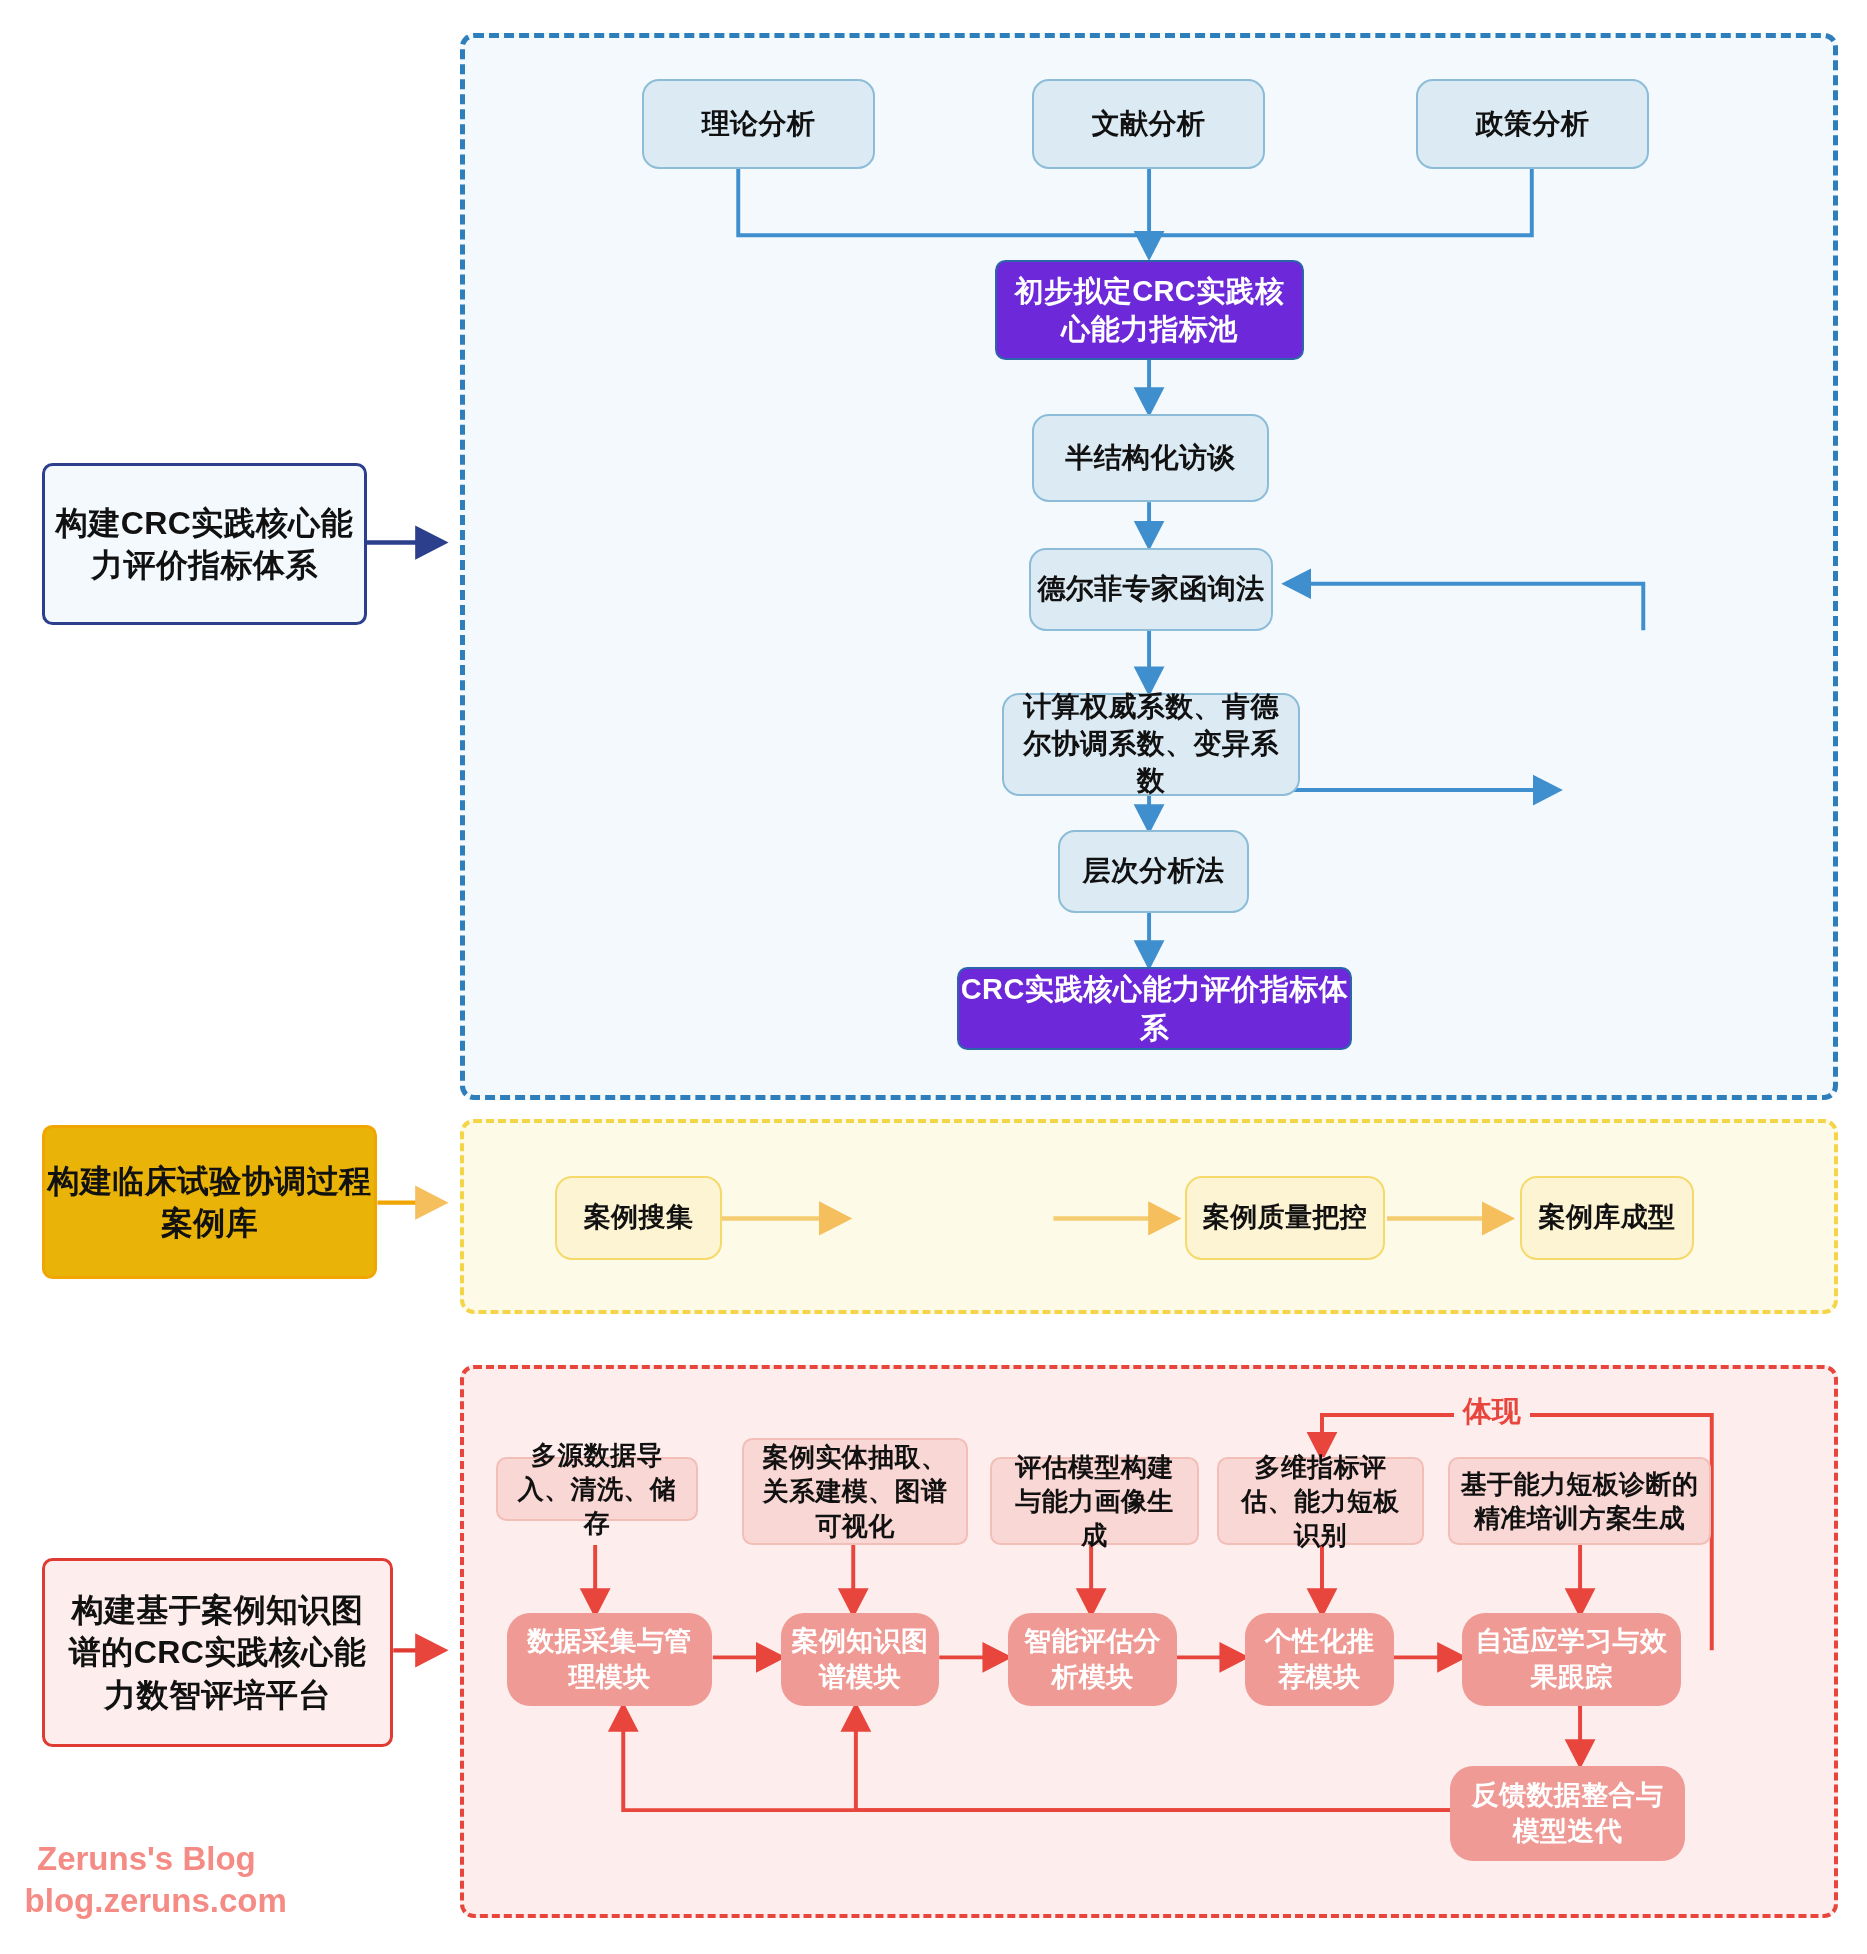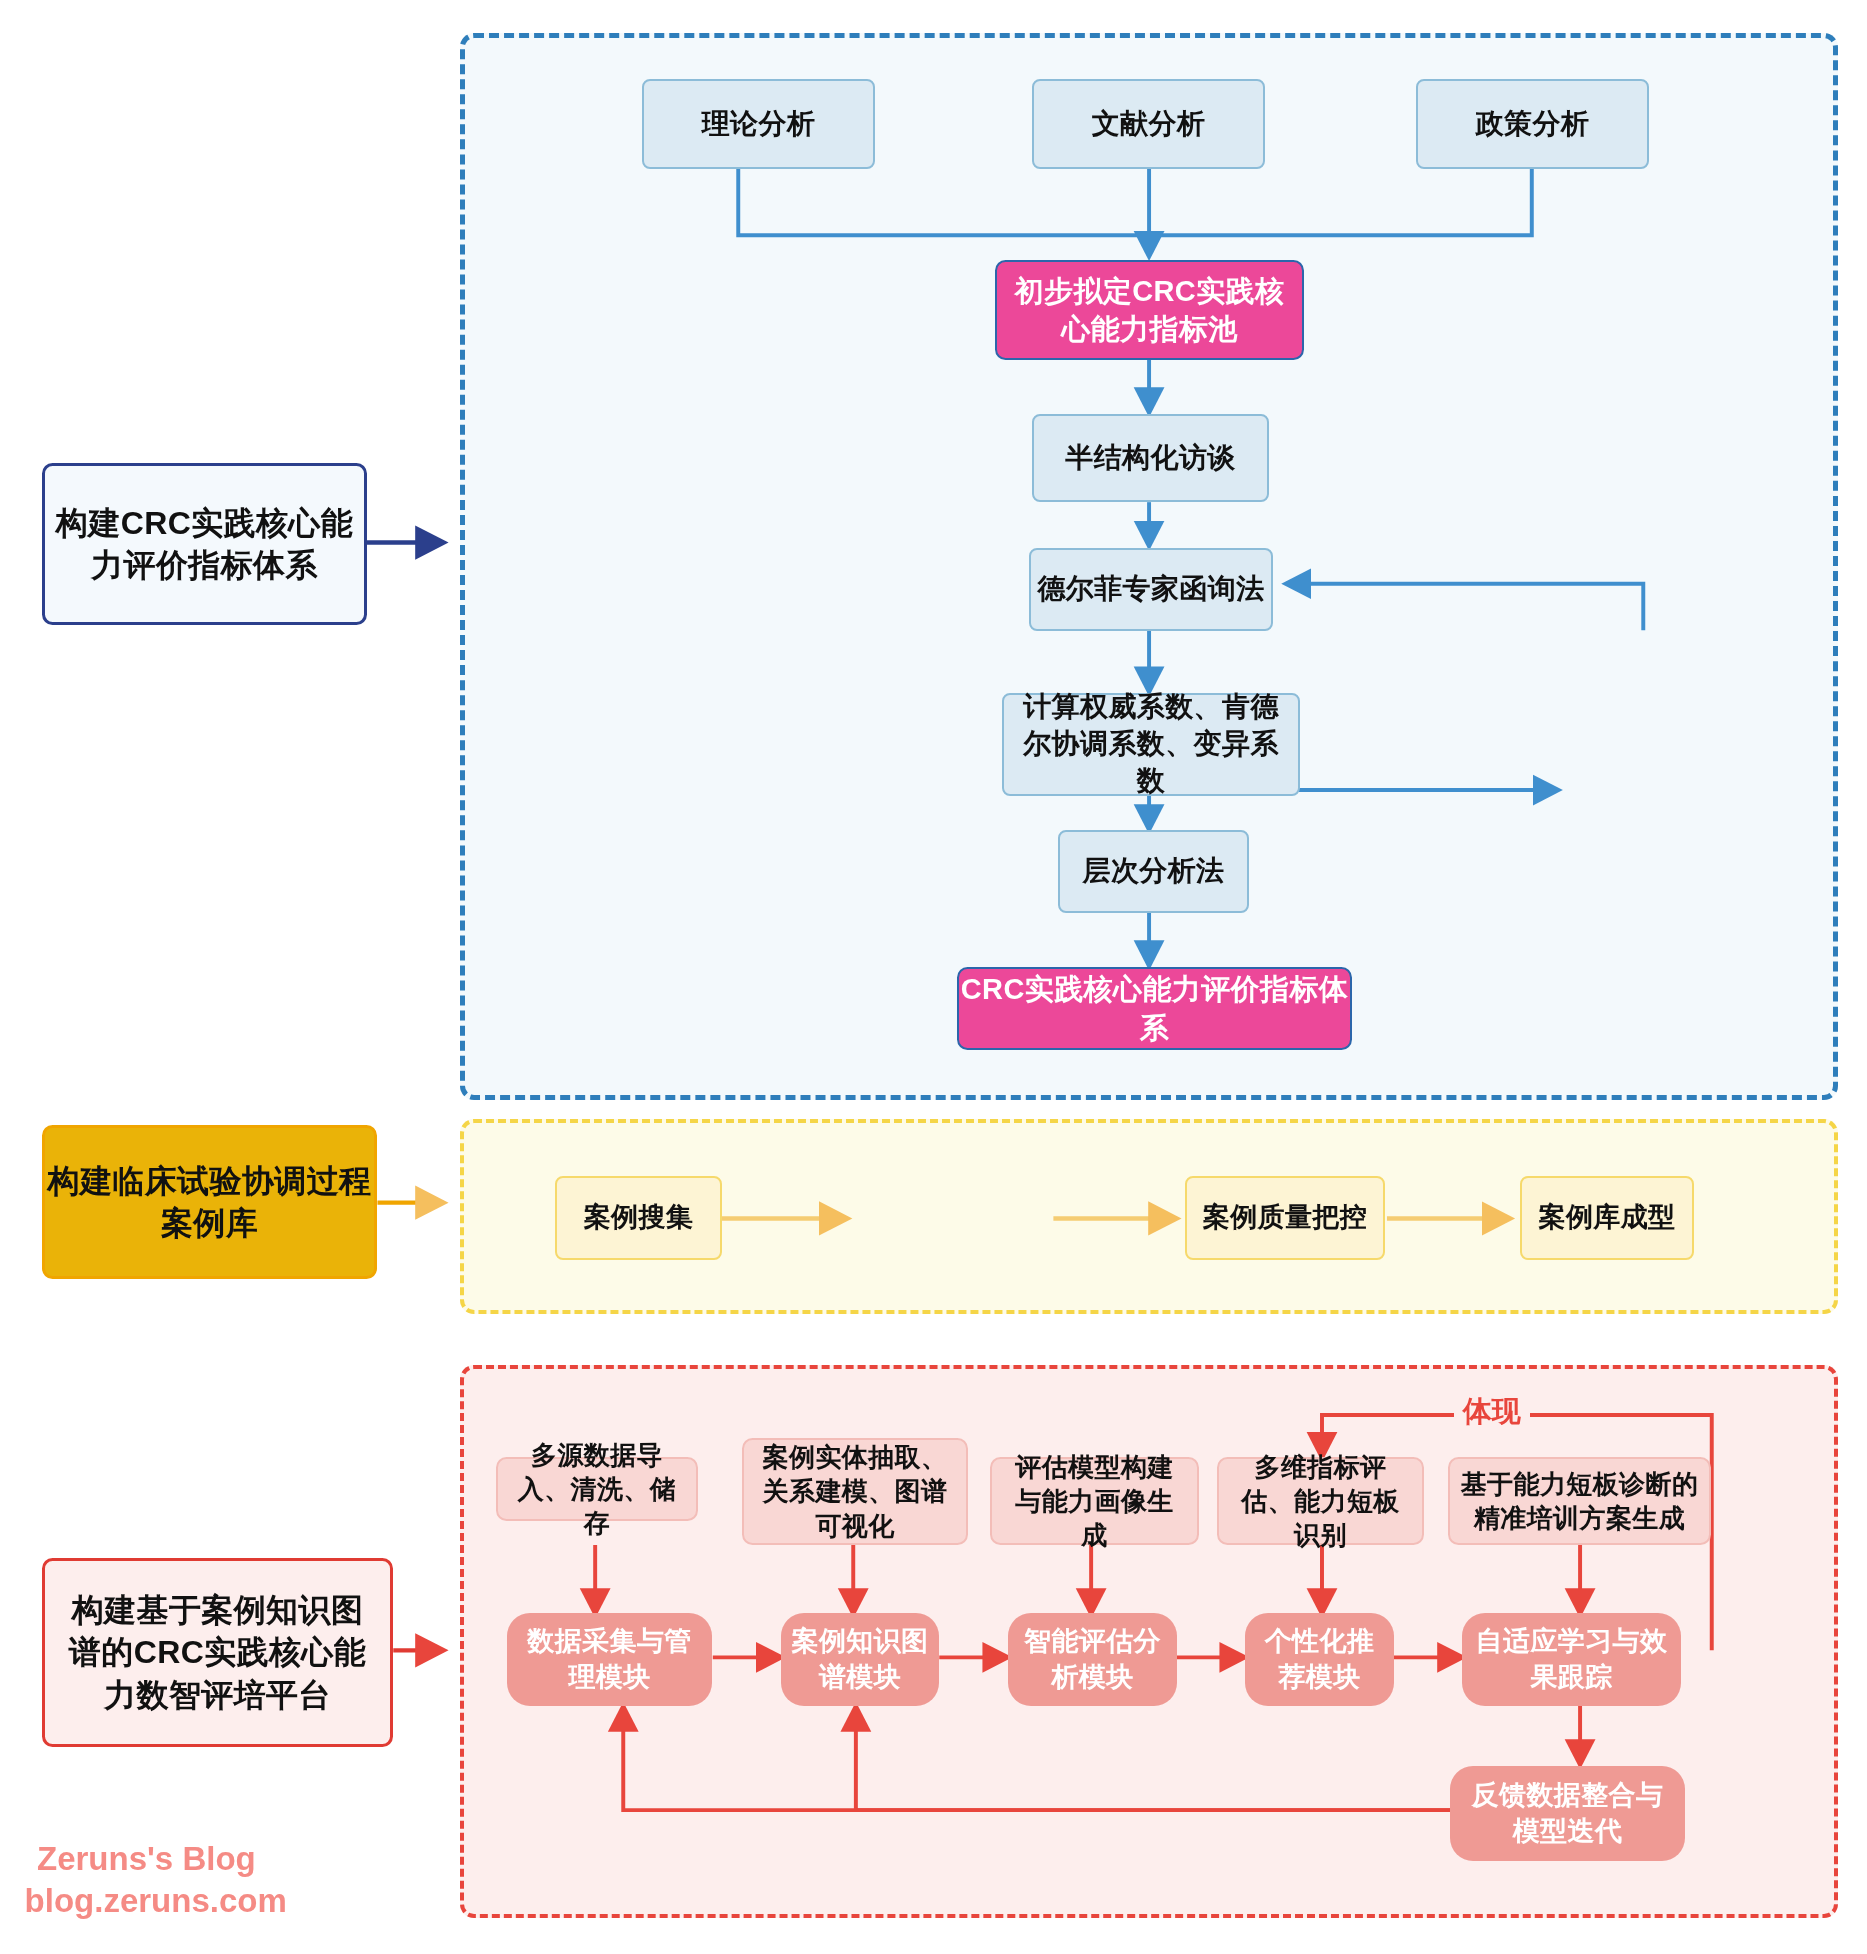--- a/index.html
+++ b/index.html
@@ -40,21 +40,21 @@
   }
   .node{
     position:absolute;
     box-sizing:border-box;
     display:flex;
     align-items:center;
     justify-content:center;
     text-align:center;
     font-weight:bold;
     line-height:1.32;
-    border-radius:8px;
+    border-radius:17px;
     letter-spacing:0.4px;
   }
   
   .label-box{
     background:#f4f9fd;
     border:3.5px solid #2b3f8c;
     border-radius:10.5px;
     color:#111111;
     font-size:32px;
   }
@@ -67,21 +67,21 @@
     border-color:#e03b33;
   }
   
   .n-blue{
     background:#dceaf3;
     border:2.2px solid #8cbcd8;
     color:#111111;
     font-size:28px;
   }
   .n-blue-solid{
-    background:#ec4899;
+    background:#6d28d9;
     border:2.2px solid #2b66ab;
     color:#ffffff;
     font-size:29px;
     border-radius:10.5px;
   }
   
   .n-yellow{
     background:#fdf4d4;
     border:2.2px solid #f6d96b;
     color:#111111;

